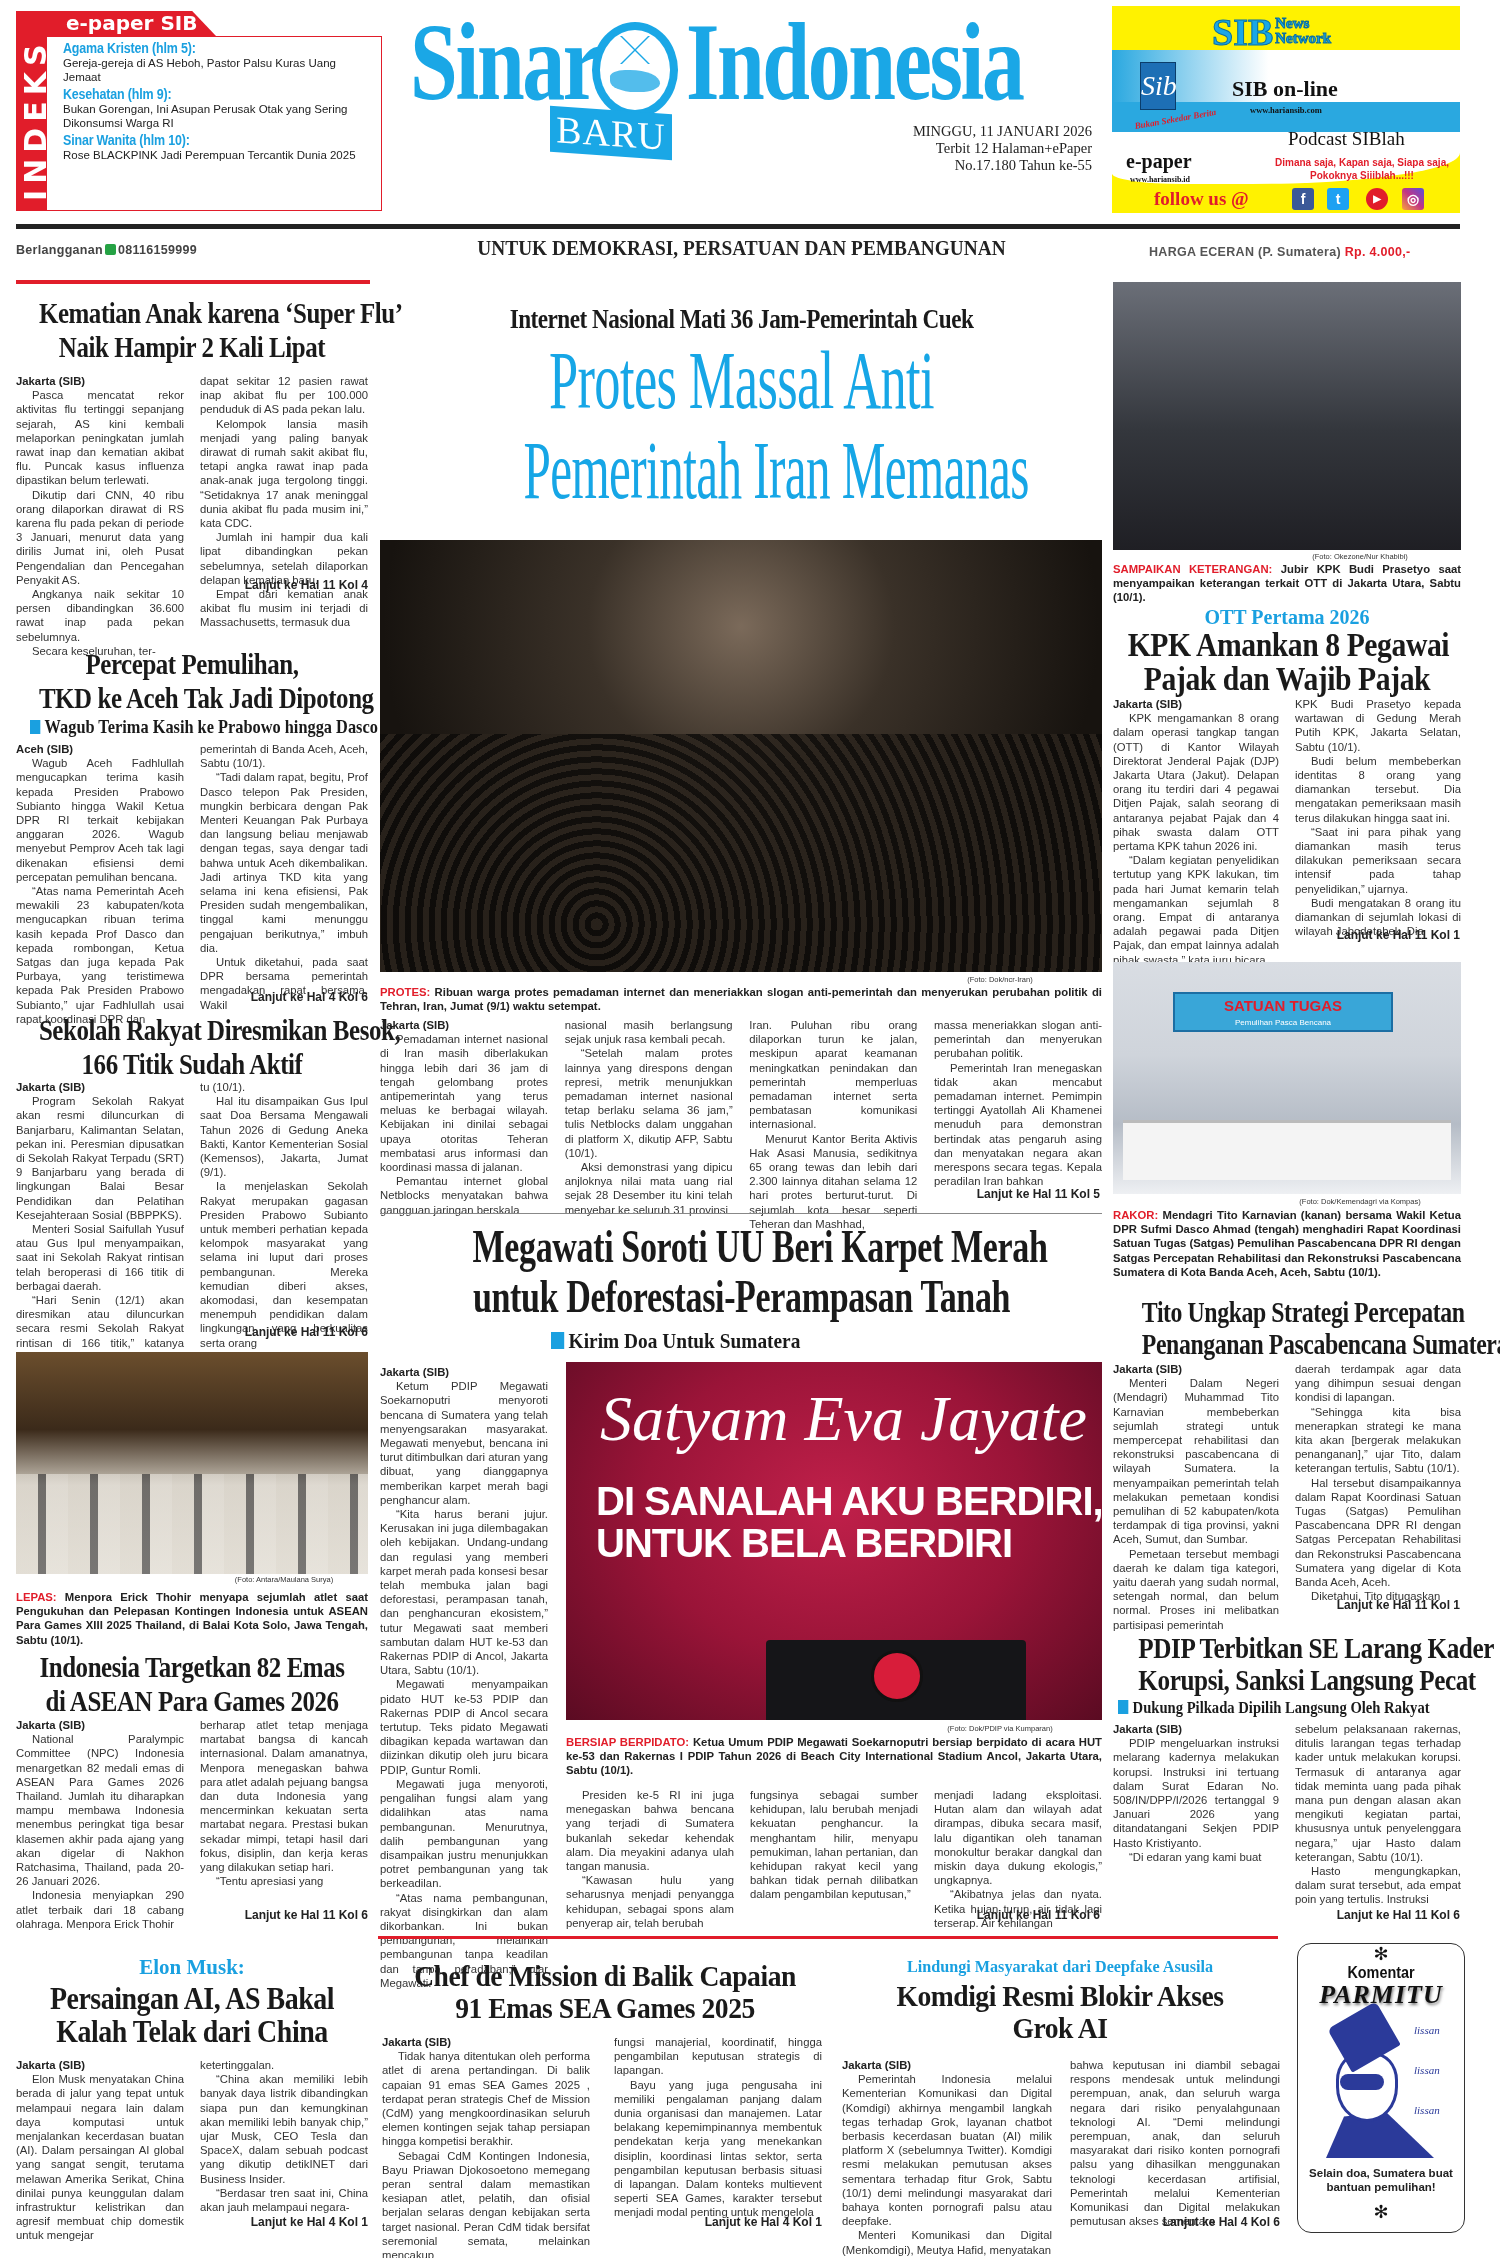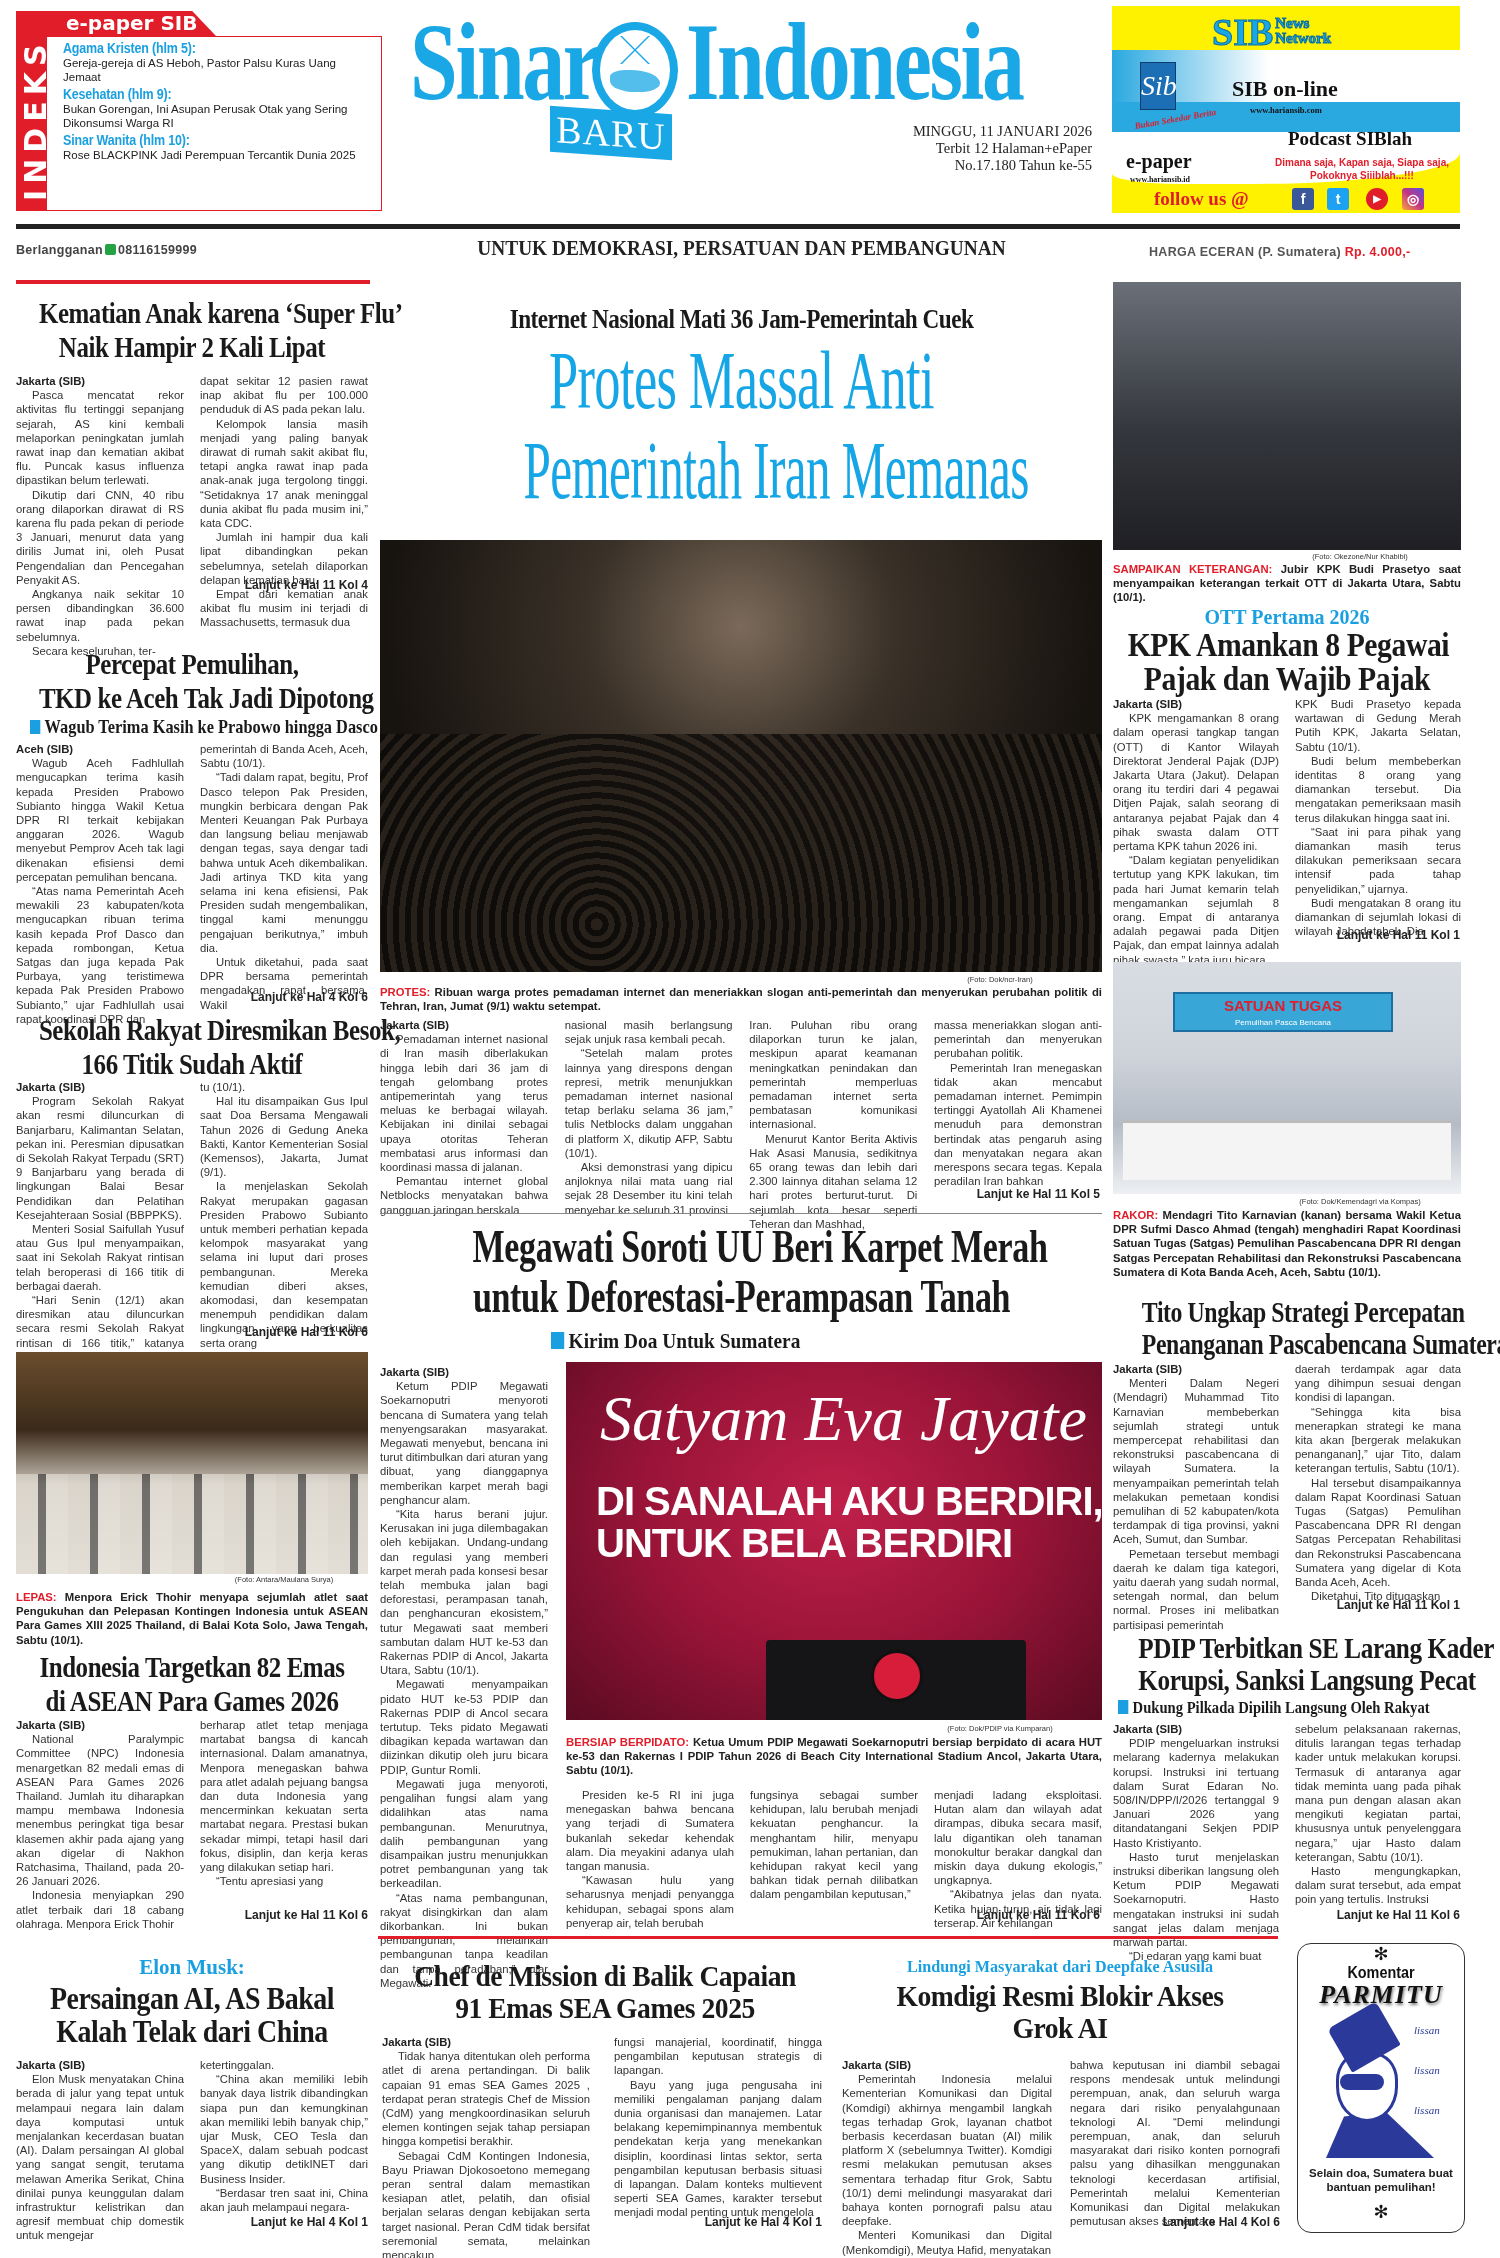--- a/index.html
+++ b/index.html
@@ -32,21 +32,21 @@
   #promo .band1 { position: absolute; left: 0; top: 44px; width: 348px; height: 52px; background: linear-gradient(90deg, #2aa8e0 0%, #fff 45%, #fff 100%); }
   #promo .band2 { position: absolute; left: 0; top: 96px; width: 348px; height: 30px; background: #2aa8e0; }
   #promo .band3 { position: absolute; left: 0; top: 126px; width: 348px; height: 52px; background: #fff; border-radius: 0 0 60% 20%; }
   #promo .sib-net { position: absolute; left: 100px; top: 6px; font-family: "Liberation Serif", serif; font-weight: bold; color: #1aa7e6; font-size: 38px; -webkit-text-stroke: 1px #0a6fa0; line-height: 40px; }
   #promo .sib-net small { display: inline-block; font-size: 15px; line-height: 15px; vertical-align: top; margin-top: 4px; margin-left: 2px; }
   #promo .sib-logo { position: absolute; left: 28px; top: 56px; width: 36px; height: 48px; background: #1d6fb5; border: 1px solid #0a3d6b; }
   #promo .sib-logo span { display: block; color: #fff; font-family: "Liberation Serif", serif; font-style: italic; font-size: 28px; text-align: center; line-height: 46px; }
   #promo .bukan { position: absolute; left: 22px; top: 108px; color: #e11d2a; font-style: italic; font-size: 9px; line-height: 10px; transform: rotate(-10deg); font-family: "Liberation Serif", serif; font-weight: bold; }
   #promo .online { position: absolute; left: 120px; top: 70px; font-family: "Liberation Serif", serif; font-weight: bold; font-size: 22px; color: #111; }
   #promo .online-url { position: absolute; left: 138px; top: 99px; font-family: "Liberation Serif", serif; font-weight: bold; font-size: 8.5px; color: #111; }
-  #promo .podcast { position: absolute; left: 176px; top: 122px; font-family: "Liberation Serif", serif; font-weight: bold; font-size: 19px; color: #111; }
+  #promo .podcast { position: absolute; left: 176px; top: 122px; font-family: "Liberation Serif", serif; font-weight: normal; font-size: 19px; color: #111; }
   #promo .epaper { position: absolute; left: 14px; top: 144px; font-family: "Liberation Serif", serif; font-weight: bold; font-size: 20px; color: #111; }
   #promo .epaper-url { position: absolute; left: 18px; top: 169px; font-family: "Liberation Serif", serif; font-weight: bold; font-size: 8px; color: #111; }
   #promo .slogan { position: absolute; left: 150px; top: 150px; width: 200px; text-align: center; color: #e11d2a; font-weight: bold; font-size: 10px; line-height: 13px; }
   #promo .follow { position: absolute; left: 42px; top: 183px; font-family: "Liberation Serif", serif; font-weight: bold; color: #e11d2a; font-size: 19px; line-height: 20px; }
   #promo .social { position: absolute; top: 182px; width: 22px; height: 22px; border-radius: 3px; color: #fff; font-weight: bold; text-align: center; line-height: 22px; font-size: 14px; }
 
   .rule-black { position: absolute; height: 5px; background: #222; }
   #subscribe { left: 16px; top: 243px; font-weight: bold; font-size: 12.5px; color: #444; letter-spacing: .3px; }
   #subscribe .wa { display: inline-block; width: 11px; height: 11px; background: #25a244; border-radius: 2px; vertical-align: -1px; margin: 0 2px; }
   #motto { left: 378px; top: 236px; width: 727px; text-align: center; font-family: "Liberation Serif", serif; font-weight: bold; font-size: 21px; color: #222; transform: scaleX(0.92); }
@@ -397,21 +397,20 @@
 <div>
   <div class="headline" style="left:1110px;top:1632px;width:354px;font-size:30px;line-height:32px;transform:scaleX(.84);transform-origin:center top">
     <div>PDIP Terbitkan SE Larang Kader</div>
       <div>Korupsi, Sanksi Langsung Pecat</div>
   </div>
   <div class="subhead" style="left:1118px;top:1698px;font-size:17px;transform:scaleX(.86);transform-origin:left top"><span class="sq"></span><span>Dukung Pilkada Dipilih Langsung Oleh Rakyat</span></div>
   <div class="cols" style="left:1113px;top:1722px;width:348px;height:200px">
     <div class="col" style="width:166px">
       <p class="dateline">Jakarta (SIB)</p>
       <p>PDIP mengeluarkan instruksi melarang kadernya melakukan korupsi. Instruksi ini tertuang dalam Surat Edaran No. 508/IN/DPP/I/2026 tertanggal 9 Januari 2026 yang ditandatangani Sekjen PDIP Hasto Kristiyanto.</p>
-        <p>Hasto turut menjelaskan instruksi diberikan langsung oleh Ketum PDIP Megawati Soekarnoputri. Hasto mengatakan instruksi ini sudah sangat jelas dalam menjaga marwah partai.</p>
         <p>“Di edaran yang kami buat</p>
     </div>
     <div class="col" style="width:166px">
       <p style="text-indent:0">sebelum pelaksanaan rakernas, ditulis larangan tegas terhadap kader untuk melakukan korupsi. Termasuk di antaranya agar tidak meminta uang pada pihak mana pun dengan alasan akan mengikuti kegiatan partai, khususnya untuk penyelenggara negara,” ujar Hasto dalam keterangan, Sabtu (10/1).</p>
         <p>Hasto mengungkapkan, dalam surat tersebut, ada empat poin yang tertulis. Instruksi</p>
     </div>
   </div>
   <div class="cont" style="left:1260px;top:1908px;width:200px">Lanjut ke Hal 11 Kol 6</div>
 </div>
 

